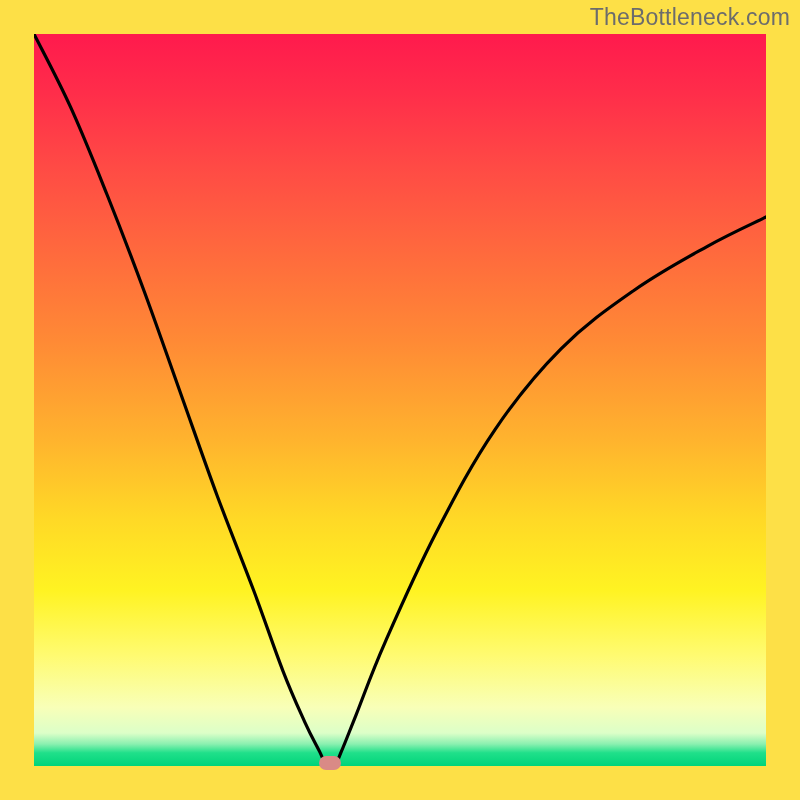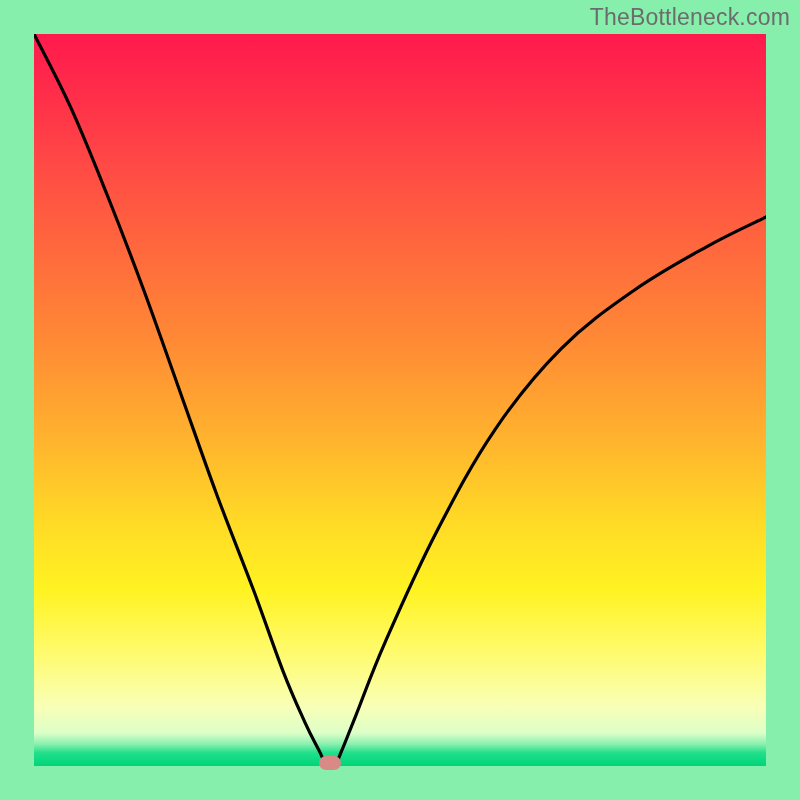--- a/index.html
+++ b/index.html
@@ -8,21 +8,21 @@
     width: 800px;
     height: 800px;
     overflow: hidden;
     background: #000;
     font-family: Arial, Helvetica, sans-serif;
   }
   .outer {
     position: relative;
     width: 800px;
     height: 800px;
-    background: #86efac;
+    background: #fde047;
   }
   .plot {
     position: absolute;
     left: 34px;
     top: 34px;
     width: 732px;
     height: 732px;
     
     background: linear-gradient(to bottom,
       #ff1a4d 0%,

